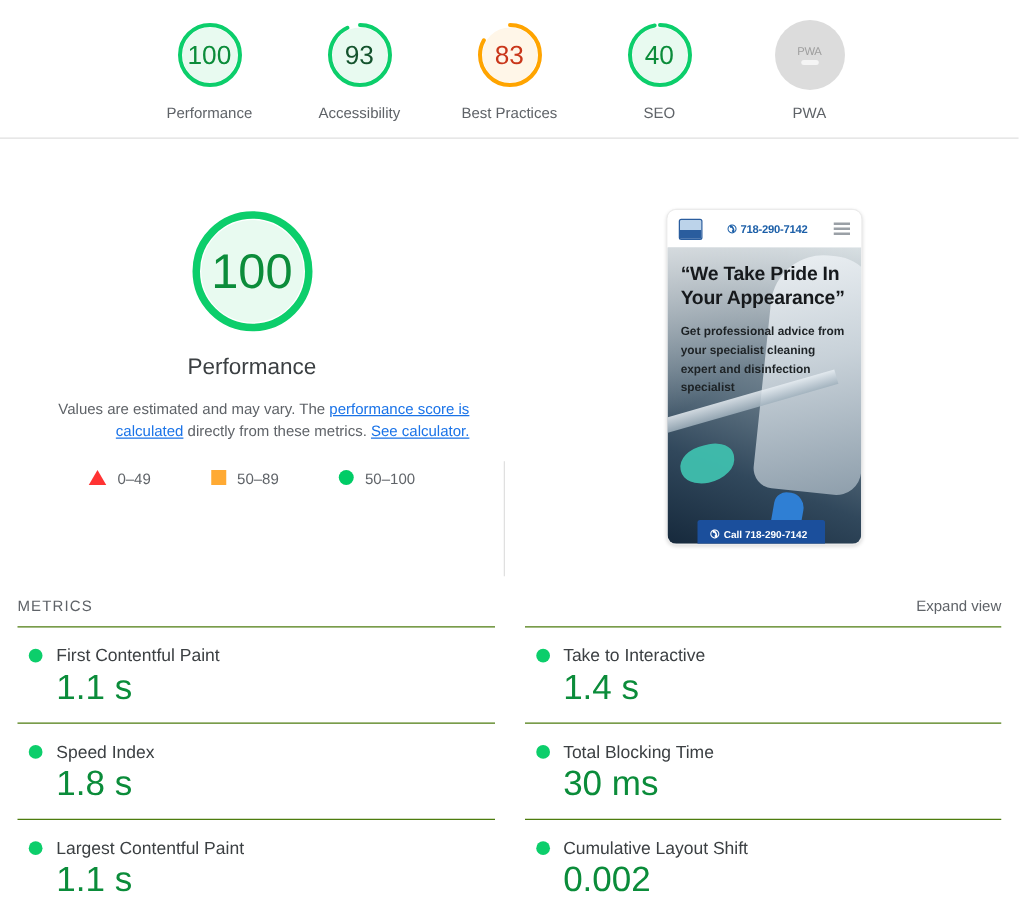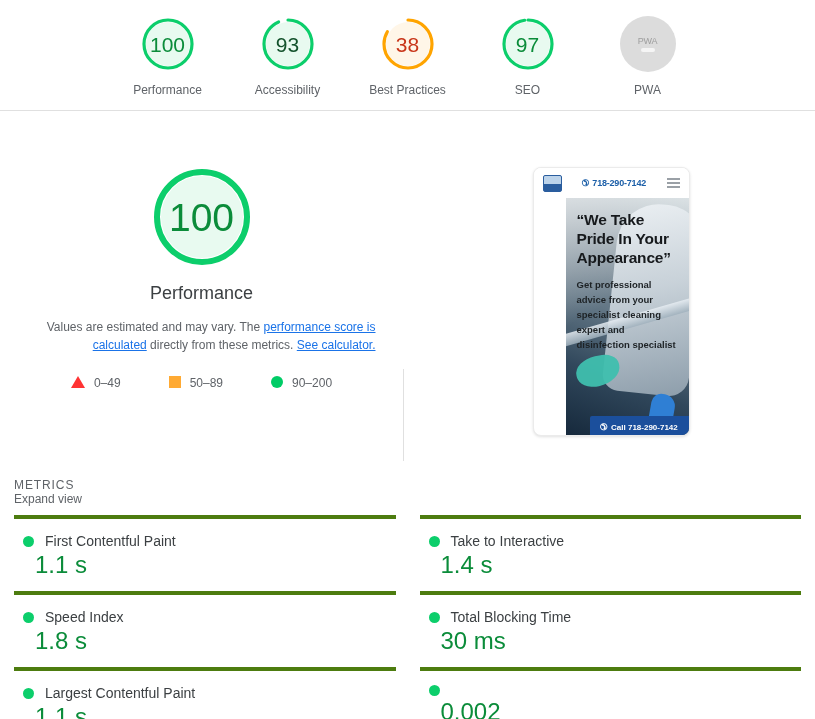--- a/index.html
+++ b/index.html
@@ -234,21 +234,20 @@
     height: 1.5px;
     background: #9aa0a6;
   }
   .thumb-hero {
     position: relative;
     height: 237px;
     background:
       linear-gradient(150deg, rgba(255,255,255,.55) 0%, rgba(255,255,255,0) 42%),
       linear-gradient(200deg, #cfd8dc 0%, #8d9ba5 28%, #5f7382 52%, #31485c 74%, #16293c 100%);
     overflow: hidden;
-    margin-left: 32px;
   }
   .hero-figure {
     position: absolute;
     right: -8px;
     top: 6px;
     width: 86px;
     height: 190px;
     background: linear-gradient(160deg, #eef2f5 0%, #cdd6dd 45%, #93a3b0 100%);
     border-radius: 42px 38px 20px 16px;
     transform: rotate(6deg);
@@ -324,41 +323,40 @@
   
   .metrics-wrap {
     margin-top: 42px;
     padding: 0 14px;
   }
   .metrics-head {
     display: flex;
     align-items: baseline;
     justify-content: space-between;
     padding-bottom: 9px;
-    flex-direction: column;
   }
   .metrics-title {
     font-size: 12px;
     letter-spacing: 0.9px;
     color: #5f6368;
   }
   .expand-view {
     font-size: 12px;
     color: #5f6368;
     cursor: pointer;
   }
   .metrics-grid {
     display: flex;
     gap: 24px;
   }
   .metrics-col {
     flex: 1;
   }
   .metric-row {
-    border-top: 4px solid #4d7c0f;
+    border-top: 1px solid #4d7c0f;
     padding: 14px 0 12px 0;
   }
   .metric-line {
     display: flex;
     align-items: center;
     gap: 11px;
   }
   .metric-dot {
     width: 11px;
     height: 11px;
@@ -366,22 +364,22 @@
     background: #0cce6b;
     flex: none;
     margin-left: 9px;
   }
   .metric-name {
     font-size: 14px;
     color: #3c4043;
   }
   .metric-value {
     margin-top: 2px;
-    margin-left: 21px;
-    font-size: 24px;
+    margin-left: 31px;
+    font-size: 28px;
     color: #0b8c3a;
   }
 </style>
 </head>
 <body>
 
 <div class="gauges-strip">
 
   <div class="gauge-item">
     <div class="gauge-ring">
@@ -404,32 +402,32 @@
     </div>
     <div class="gauge-label">Accessibility</div>
   </div>
 
   <div class="gauge-item">
     <div class="gauge-ring">
       <svg width="56" height="56" viewBox="0 0 56 56">
         <circle cx="28" cy="28" r="22" fill="#fff6e8"></circle>
         <circle cx="28" cy="28" r="24" fill="none" stroke="#ffa400" stroke-width="3.2" stroke-dasharray="125.2 25.6" stroke-dashoffset="0" stroke-linecap="round"></circle>
       </svg>
-      <span class="gauge-score" style="color:#c9361a">38</span>
+      <span class="gauge-score" style="color:#c9361a">83</span>
     </div>
     <div class="gauge-label">Best Practices</div>
   </div>
 
   <div class="gauge-item">
     <div class="gauge-ring">
       <svg width="56" height="56" viewBox="0 0 56 56">
         <circle cx="28" cy="28" r="22" fill="#e8faf0"></circle>
         <circle cx="28" cy="28" r="24" fill="none" stroke="#0cce6b" stroke-width="3.2" stroke-dasharray="146.3 4.5" stroke-dashoffset="0" stroke-linecap="round"></circle>
       </svg>
-      <span class="gauge-score" style="color:#0b8c3a">97</span>
+      <span class="gauge-score" style="color:#0b8c3a">40</span>
     </div>
     <div class="gauge-label">SEO</div>
   </div>
 
   <div class="gauge-item">
     <div class="gauge-pwa">
       <span class="gauge-pwa-text">PWA</span>
       <span class="gauge-pwa-dash"></span>
     </div>
     <div class="gauge-label">PWA</div>
@@ -460,21 +458,21 @@
       <div class="legend-item">
         <span class="swatch-fail"></span>
         <span>0–49</span>
       </div>
       <div class="legend-item">
         <span class="swatch-average"></span>
         <span>50–89</span>
       </div>
       <div class="legend-item">
         <span class="swatch-pass"></span>
-        <span>90–200</span>
+        <span>50–100</span>
       </div>
     </div>
   </div>
 
   <div class="category-right">
     <div class="thumb-frame">
 
       <div class="thumb-topbar">
         <span class="thumb-logo"></span>
         <span class="thumb-phone">
@@ -556,20 +554,21 @@
       <div class="metric-row">
         <div class="metric-line">
           <span class="metric-dot"></span>
           <span class="metric-name">Total Blocking Time</span>
         </div>
         <div class="metric-value">30 ms</div>
       </div>
       <div class="metric-row">
         <div class="metric-line">
           <span class="metric-dot"></span>
+          <span class="metric-name">Cumulative Layout Shift</span>
         </div>
         <div class="metric-value">0.002</div>
       </div>
 
     </div>
 
   </div>
 </div>
 
 </body></html>

